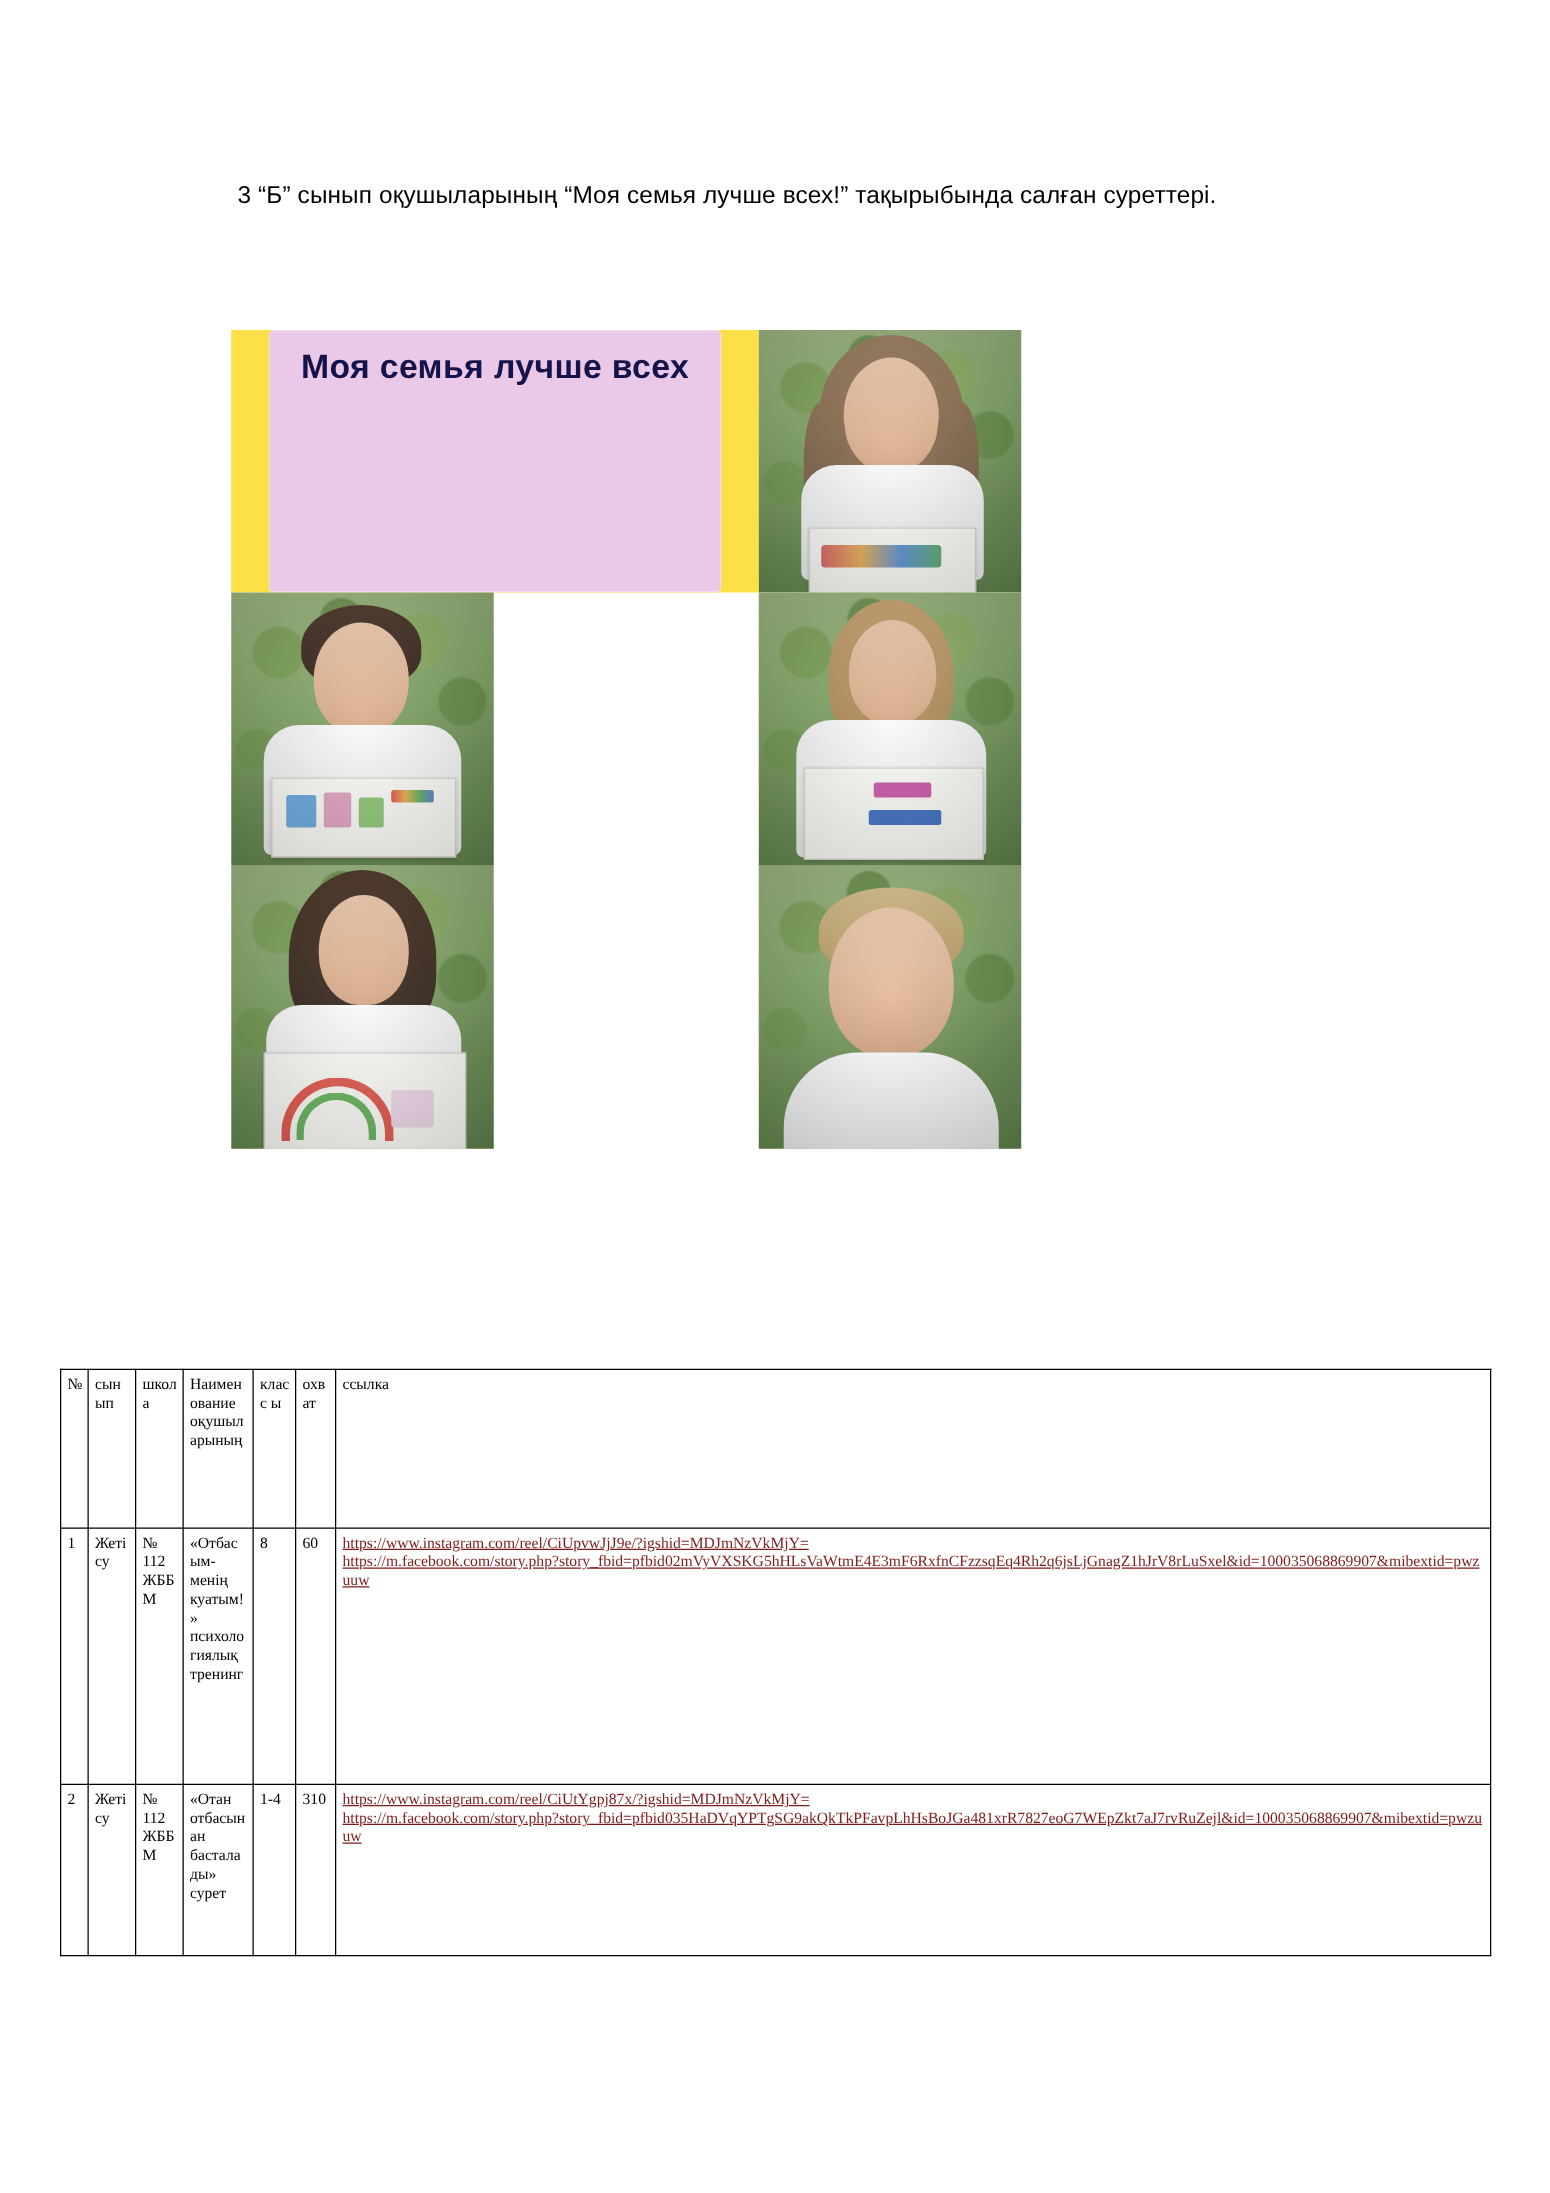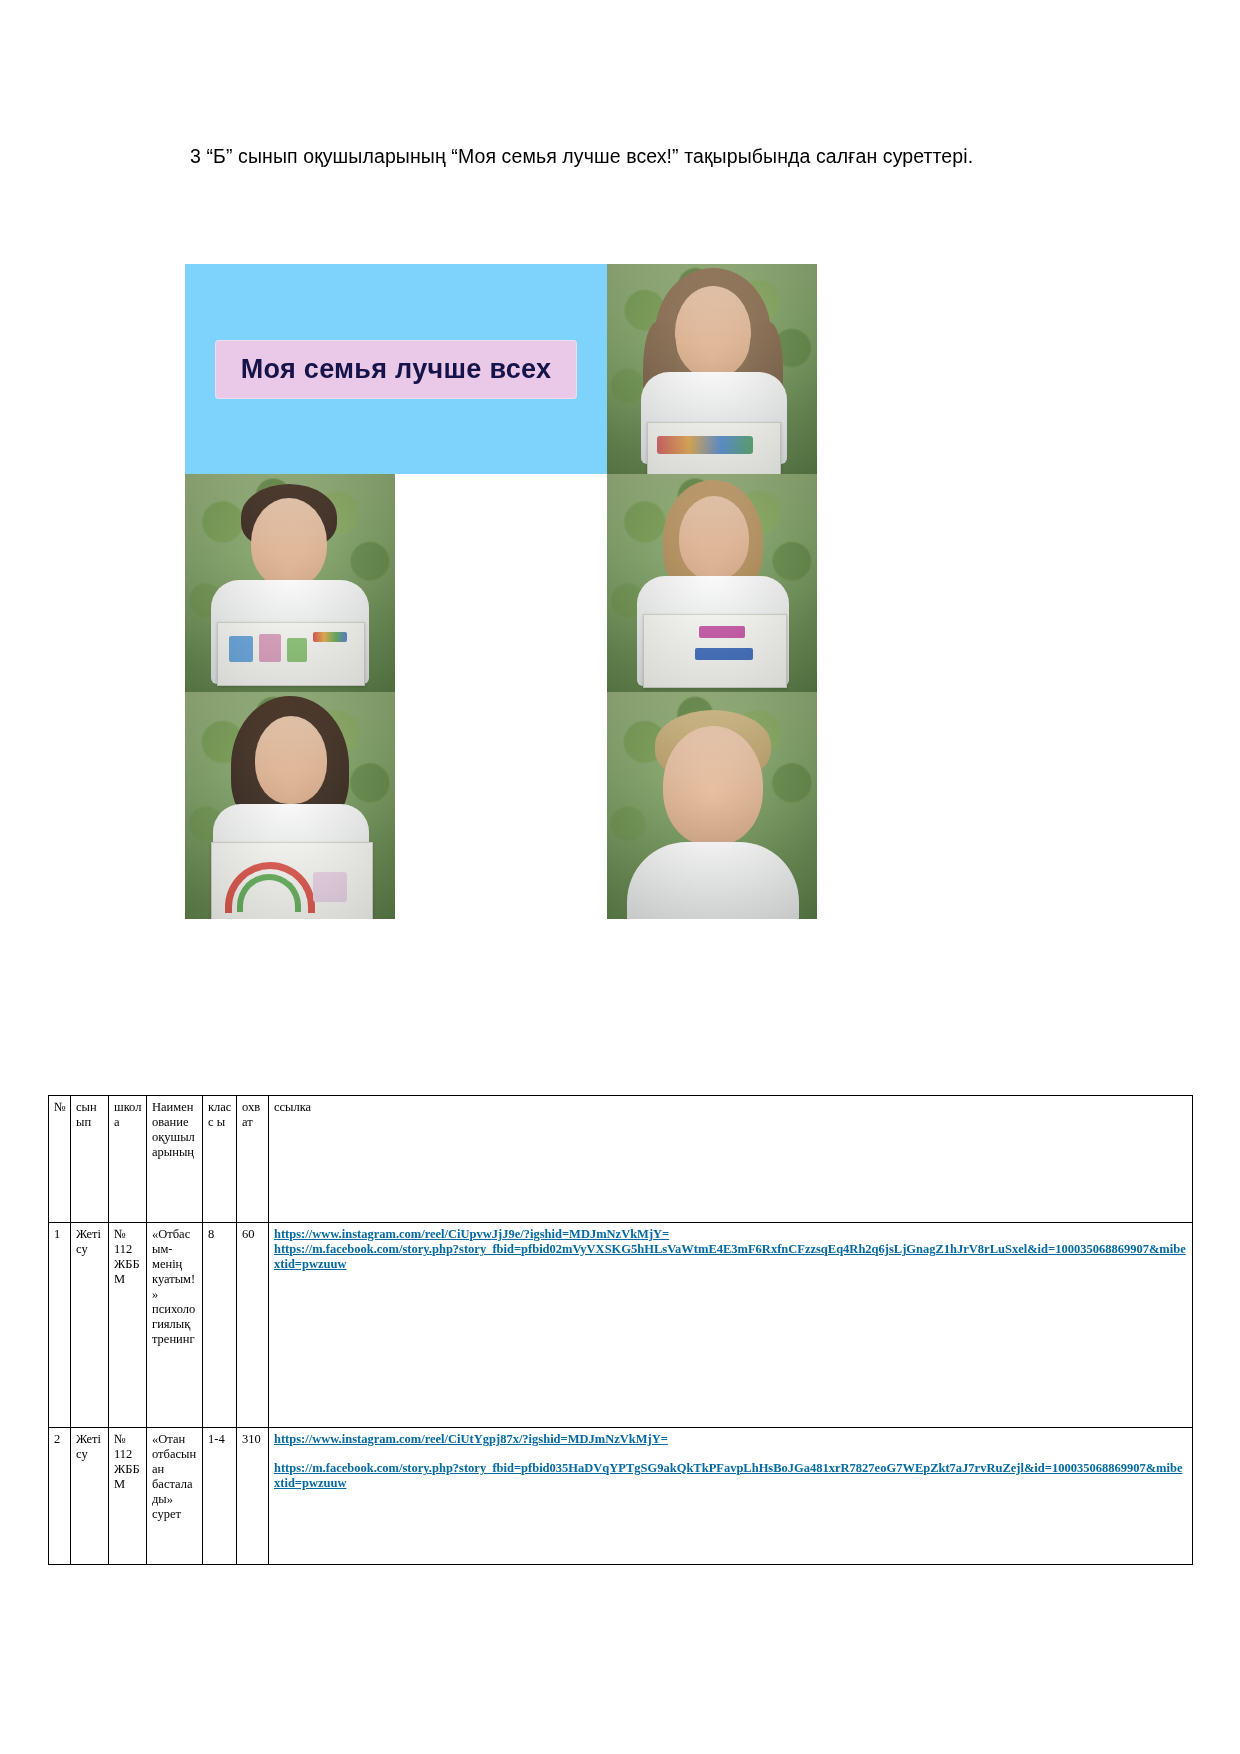--- a/index.html
+++ b/index.html
@@ -45,23 +45,22 @@
     grid-template-columns: 422px 210px;
     grid-template-rows: 210px 218px 227px;
     gap: 0;
   }
   .cell { position: relative; overflow: hidden; }
 
   
   .banner {
     grid-column: 1 / 2;
     grid-row: 1 / 2;
-    background: #7dd3fc;
+    background: #fde047;
     display: flex;
-    align-items: center;
     justify-content: center;
   }
   .banner-plate {
     background: #e9c9e7;
     border-radius: 4px;
     padding: 14px 26px;
     box-shadow: 0 0 0 1px rgba(255,255,255,0.35) inset;
   }
   .banner-plate span {
     font-family: "Liberation Sans", sans-serif;
@@ -141,27 +140,26 @@
   col.c0 { width: 22px; }
   col.c1 { width: 38px; }
   col.c2 { width: 38px; }
   col.c3 { width: 56px; }
   col.c4 { width: 34px; }
   col.c5 { width: 32px; }
   col.c6 { width: 924px; }
 
   .hdr td { height: 118px; }
   .link {
-    color: #0369a1;
+    color: #7f1d1d;
     text-decoration: underline;
     word-break: break-all;
     display: block;
-    font-weight: bold;
-  }
-  .link.gap { margin-top: 14px; }
+  }
+  .link.gap { }
   .row1 td { height: 196px; }
   .row2 td { height: 128px; }
 </style>
 </head>
 <body>
 
 <div class="page">
 
   <div class="doc-heading">3 “Б” сынып оқушыларының “Моя семья лучше всех!” тақырыбында салған суреттері.</div>
 

